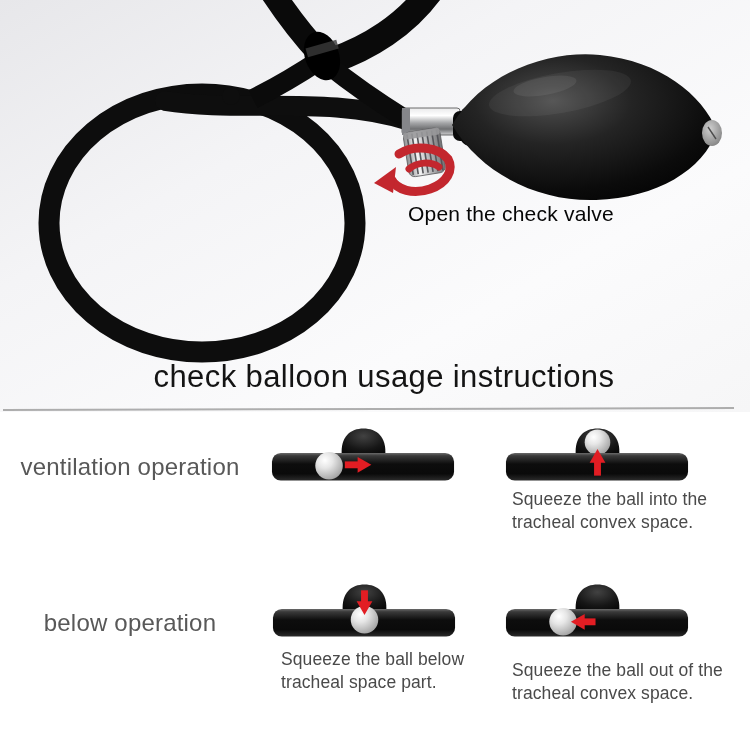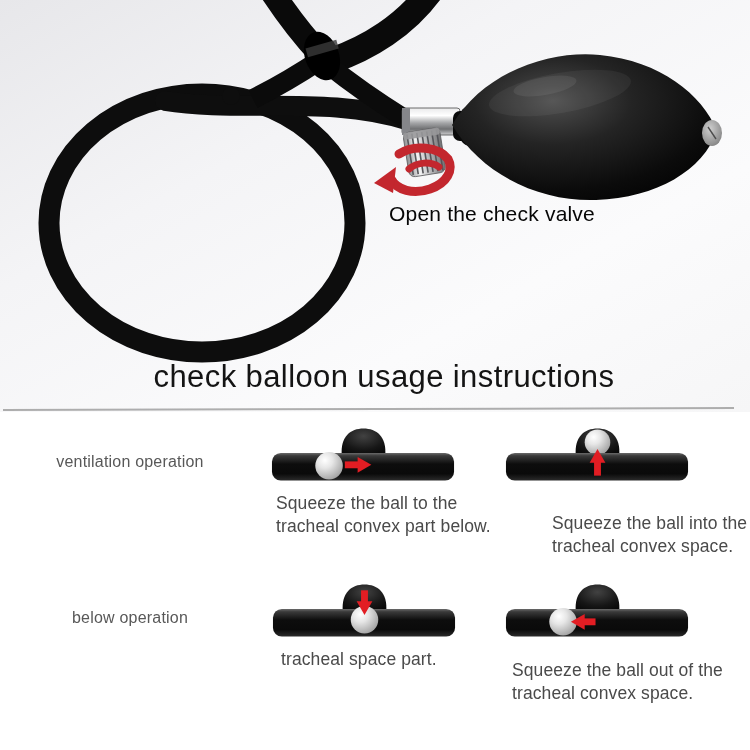--- a/index.html
+++ b/index.html
@@ -1,35 +1,35 @@
 <!DOCTYPE html>
 <html><head>
 <meta charset="utf-8">
 <style>
   html,body{margin:0;padding:0;background:#ffffff;}
   #stage{position:relative;width:750px;height:750px;background:#ffffff;overflow:hidden;
          font-family:"Liberation Sans", sans-serif;}
   #photo-svg{position:absolute;left:0;top:0;}
-  .annotation{position:absolute;left:389px;top:202px;font-size:21px;color:#060606;letter-spacing:.2px;}
+  .annotation{position:absolute;left:408px;top:202px;font-size:21px;color:#060606;letter-spacing:.2px;}
   .heading{position:absolute;left:0;top:359px;width:750px;text-align:center;
            font-size:31px;color:#141414;letter-spacing:.4px;transform:translateX(9px);white-space:nowrap;}
   .divider{position:absolute;left:3px;top:409px;width:731px;height:2px;background:#a0a0a0;
            transform:rotate(-0.15deg);transform-origin:left center;opacity:.85;}
   .row-label{position:absolute;left:19px;width:222px;text-align:center;
-             font-size:16px;color:#585858;letter-spacing:.2px;white-space:nowrap;}
+             font-size:24px;color:#585858;letter-spacing:.2px;white-space:nowrap;}
   #label-ventilation{top:453px;}
   #label-closed{top:609px;}
   .diag{position:absolute;width:187px;height:62px;}
   #diag-1{left:270px;top:423px;}
   #diag-2{left:504px;top:423px;}
   #diag-3{left:271px;top:579px;}
   #diag-4{left:504px;top:579px;}
   .caption{position:absolute;font-size:17.5px;line-height:1.3;color:#4a4a4a;letter-spacing:.1px;white-space:nowrap;}
   #cap-1{left:276px;top:492px;}
-  #cap-2{left:512px;top:512px;margin-left:40px;}
+  #cap-2{left:512px;top:488px;}
   #cap-3{left:281px;top:648px;}
   #cap-4{left:512px;top:648px;margin-top:11px;}
   #defs-holder{position:absolute;width:0;height:0;}
 </style>
 </head>
 <body>
 
 <div id="stage">
 
   <svg id="defs-holder" aria-hidden="true">
@@ -184,29 +184,26 @@
   <svg class="diag" id="diag-4" viewBox="0 0 190 62">
     <path d="M 73,33 C 71,13 82,5 95,5 C 108,5 119,13 117,33 Z" fill="url(#bumpGrad)"></path>
     <rect x="2" y="30" width="185" height="28" rx="9" fill="url(#tubeGrad)"></rect>
     <circle cx="60" cy="43" r="14" fill="url(#ballGrad)"></circle>
     <g>
       <line x1="93" y1="43" x2="80" y2="43" stroke="#e21d23" stroke-width="7"></line>
       <polygon points="68,43 82,35 82,51" fill="#e21d23"></polygon>
     </g>
   </svg>
 
-  <div class="caption" id="cap-1">
-    <div>Squeeze the ball to the</div>
-    <div>tracheal convex part below.</div>
-  </div>
   <div class="caption" id="cap-2">
     <div>Squeeze the ball into the</div>
     <div>tracheal convex space.</div>
   </div>
   <div class="caption" id="cap-3">
+    <div>Squeeze the ball below</div>
     <div>tracheal space part.</div>
   </div>
   <div class="caption" id="cap-4">
     <div>Squeeze the ball out of the</div>
     <div>tracheal convex space.</div>
   </div>
 
 </div>
 
 </body></html>

